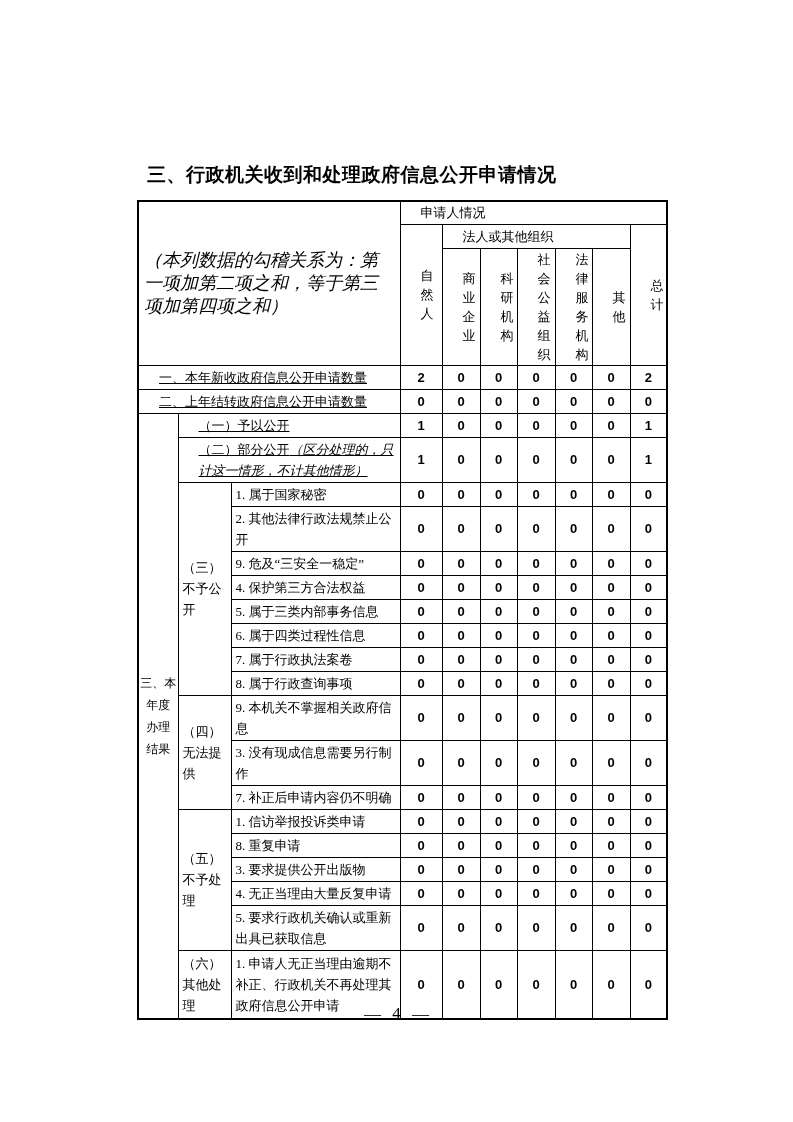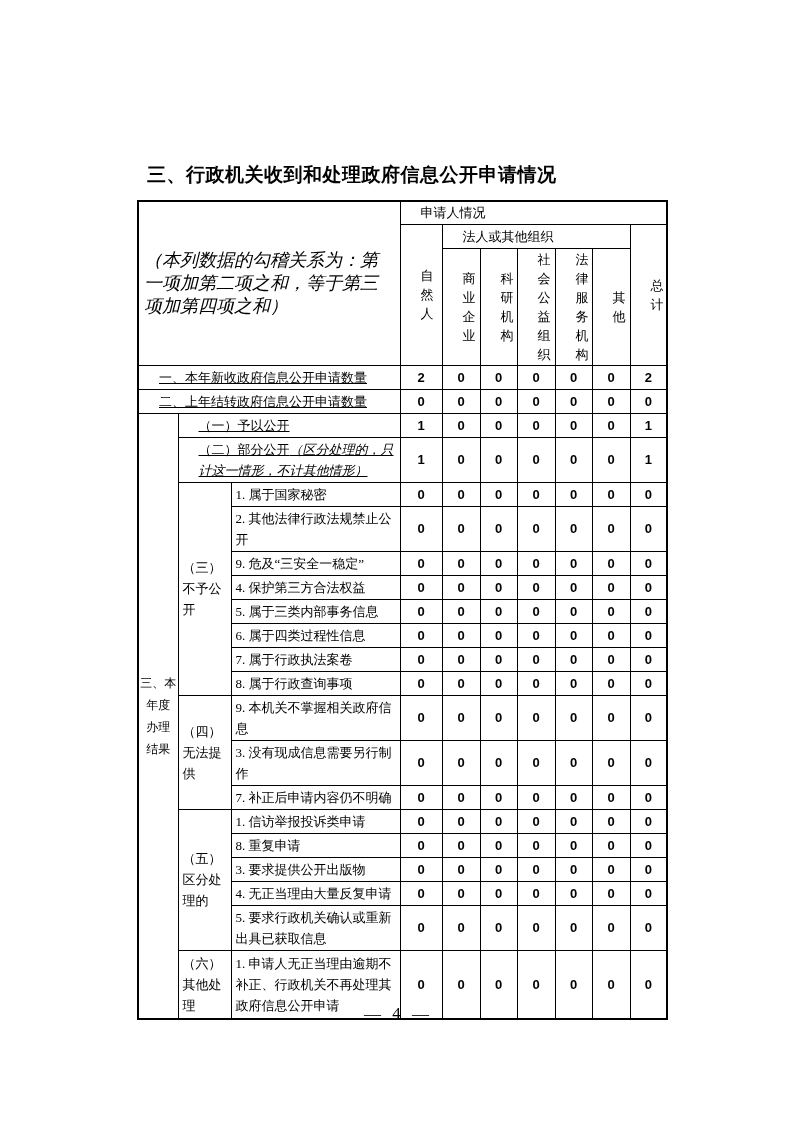--- a/index.html
+++ b/index.html
@@ -239,21 +239,21 @@
           <td class="item">7. 补正后申请内容仍不明确</td>
           <td class="num">0</td>
           <td class="num">0</td>
           <td class="num">0</td>
           <td class="num">0</td>
           <td class="num">0</td>
           <td class="num">0</td>
           <td class="num">0</td>
         </tr>
         <tr>
-          <td class="group" rowspan="5">（五）区分处理的</td>
+          <td class="group" rowspan="5">（五）不予处理</td>
           <td class="item">1. 信访举报投诉类申请</td>
           <td class="num">0</td>
           <td class="num">0</td>
           <td class="num">0</td>
           <td class="num">0</td>
           <td class="num">0</td>
           <td class="num">0</td>
           <td class="num">0</td>
         </tr>
         <tr>

